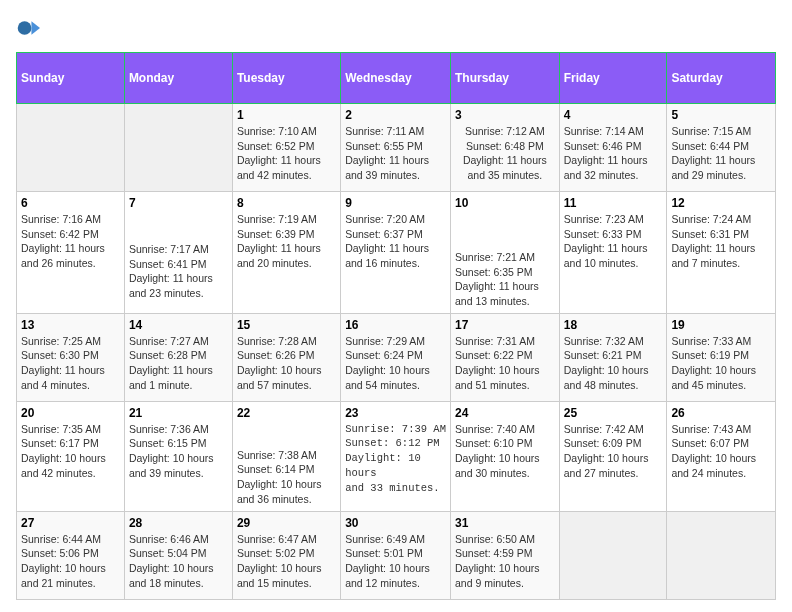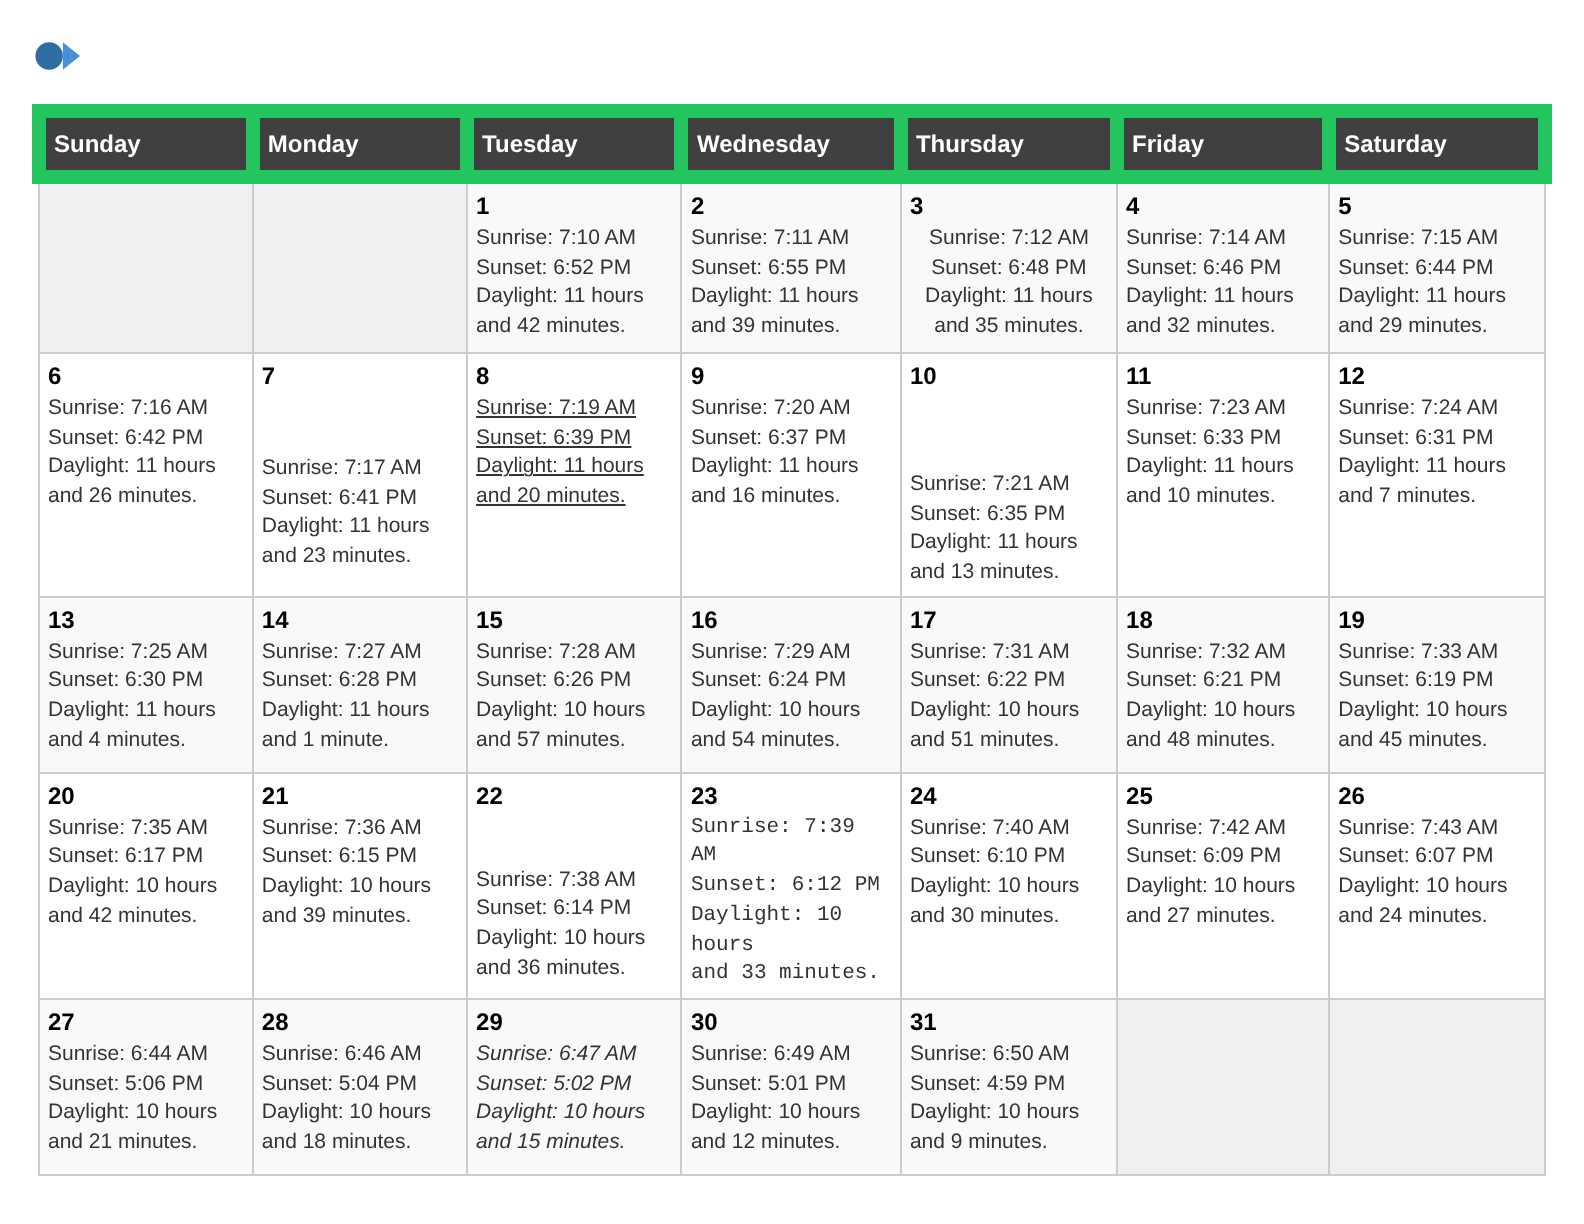--- a/index.html
+++ b/index.html
@@ -46,26 +46,26 @@
     .location-title {
       font-size: 16px;
       color: #555;
     }
     table {
       width: 100%;
       border-collapse: collapse;
       font-size: 11px;
     }
     thead tr th {
-      background-color: #404040;
+      background-color: #8b5cf6;
       color: #fff;
-      padding: 6px 4px;
+      padding: 18px 4px;
       text-align: left;
       font-size: 12px;
-      border: 7px solid #22c55e;
+      border: 1px solid #22c55e;
     }
     tbody tr td {
       border: 1px solid #ccc;
       vertical-align: top;
       padding: 4px;
       min-height: 80px;
       height: 88px;
       width: 113px;
       background: #fff;
     }
@@ -169,21 +169,21 @@
         </td>
         <td>
           <span class="day-number">7</span>
           <div class="day-detail" style="white-space: pre-line; margin-top: 32px;">Sunrise: 7:17 AM
 Sunset: 6:41 PM
 Daylight: 11 hours
 and 23 minutes.</div>
         </td>
         <td>
           <span class="day-number">8</span>
-          <div class="day-detail" style="white-space: pre-line; text-decoration: underline;">Sunrise: 7:19 AM
+          <div class="day-detail" style="white-space: pre-line;">Sunrise: 7:19 AM
 Sunset: 6:39 PM
 Daylight: 11 hours
 and 20 minutes.</div>
         </td>
         <td>
           <span class="day-number">9</span>
           <div class="day-detail" style="white-space: pre-line;">Sunrise: 7:20 AM
 Sunset: 6:37 PM
 Daylight: 11 hours
 and 16 minutes.</div>
@@ -322,21 +322,21 @@
         </td>
         <td>
           <span class="day-number">28</span>
           <div class="day-detail" style="white-space: pre-line;">Sunrise: 6:46 AM
 Sunset: 5:04 PM
 Daylight: 10 hours
 and 18 minutes.</div>
         </td>
         <td>
           <span class="day-number">29</span>
-          <div class="day-detail" style="white-space: pre-line; font-style: italic;">Sunrise: 6:47 AM
+          <div class="day-detail" style="white-space: pre-line;">Sunrise: 6:47 AM
 Sunset: 5:02 PM
 Daylight: 10 hours
 and 15 minutes.</div>
         </td>
         <td>
           <span class="day-number">30</span>
           <div class="day-detail" style="white-space: pre-line;">Sunrise: 6:49 AM
 Sunset: 5:01 PM
 Daylight: 10 hours
 and 12 minutes.</div>

